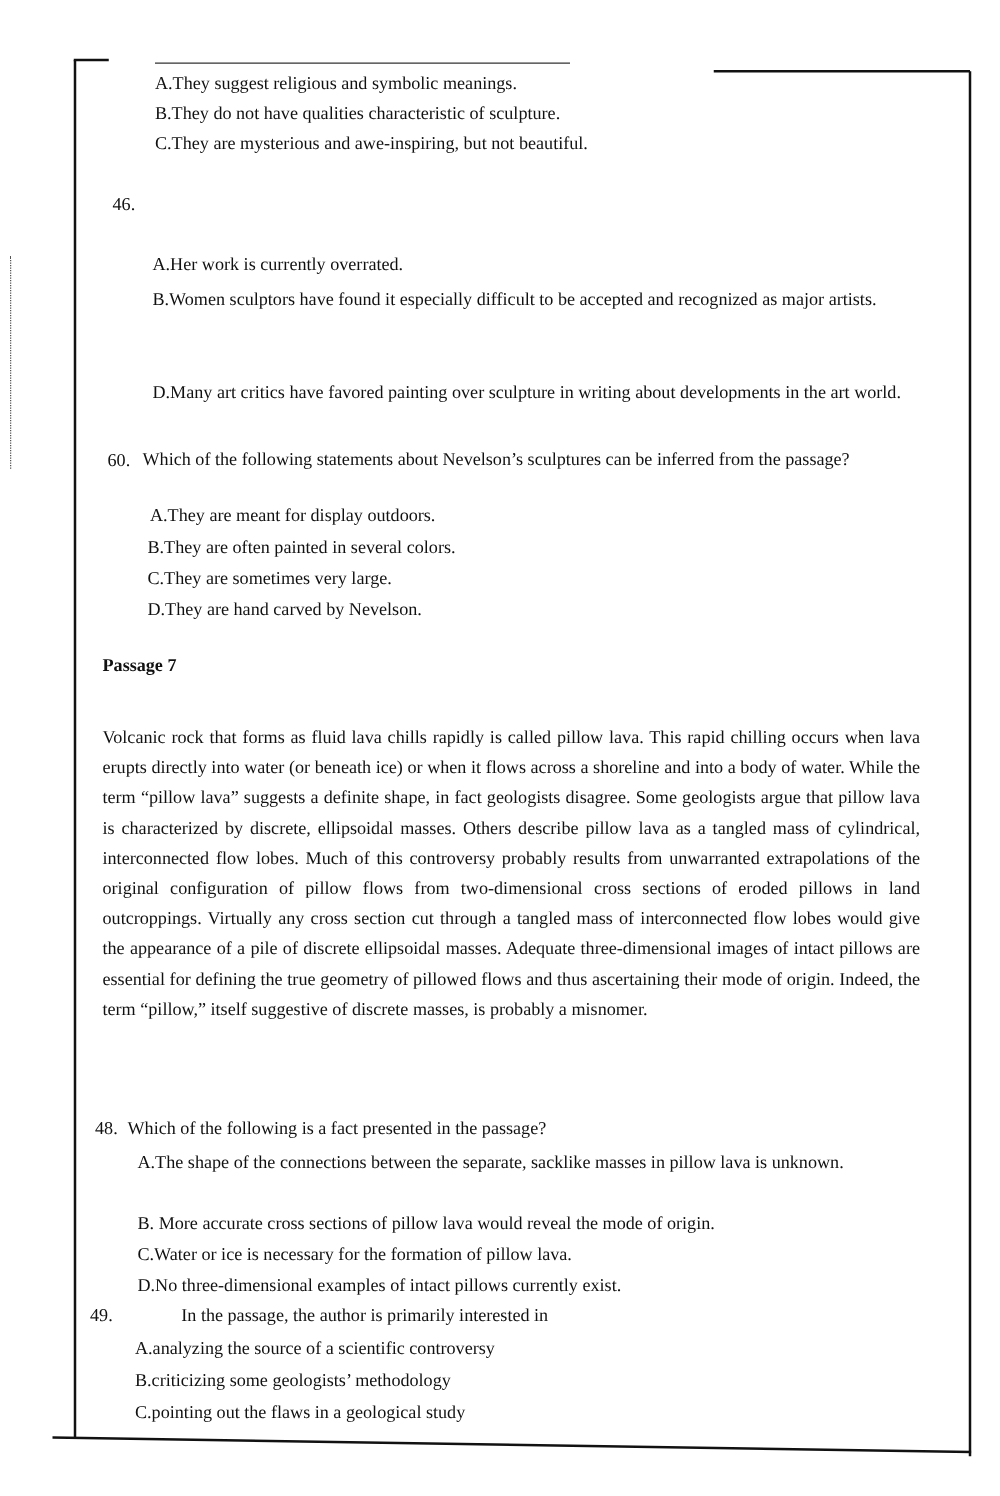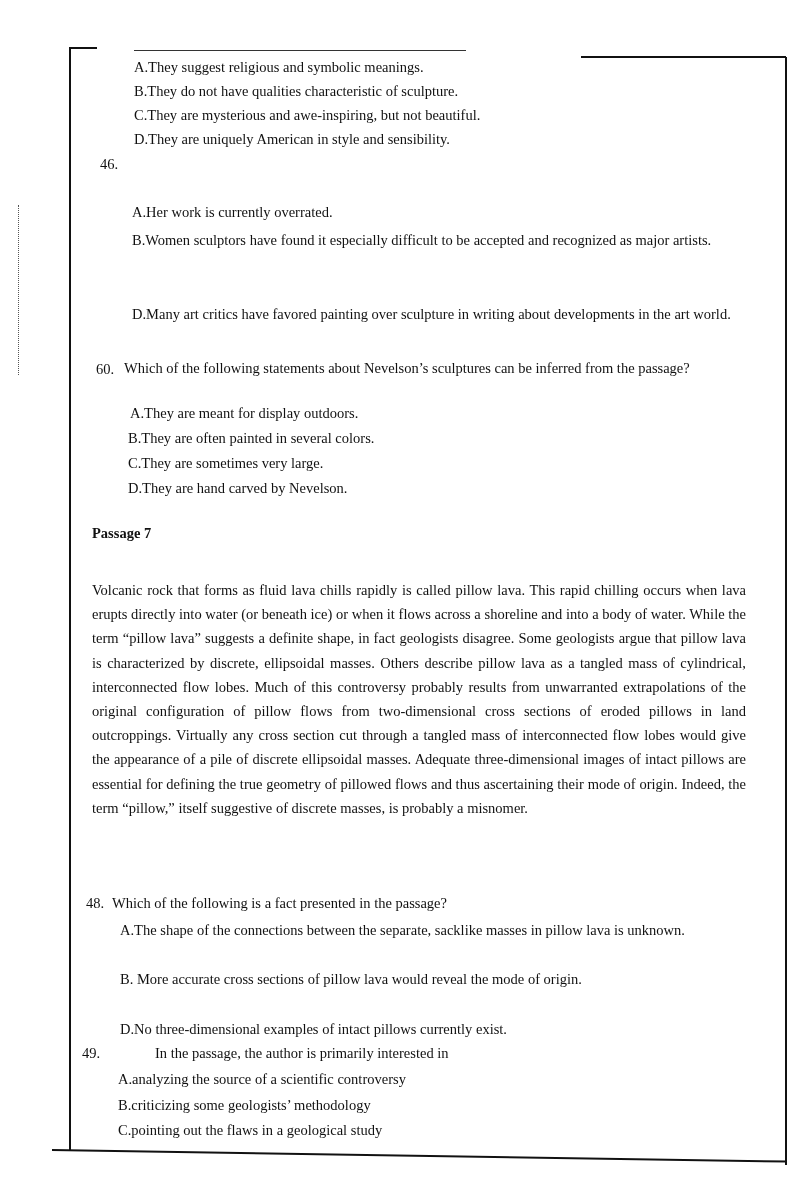--- a/index.html
+++ b/index.html
@@ -1,18 +1,18 @@
 <!DOCTYPE html>
 <html><head>
 <meta charset="utf-8">
 <style>
   html, body { margin: 0; padding: 0; background: #ffffff; }
   body { width: 800px; height: 1197px; position: relative; overflow: hidden;
          font-family: "Liberation Serif", "DejaVu Serif", serif; color: #111; }
-  .page { position: absolute; left: 16px; top: 0; width: 668px; height: 1197px; }
+  .page { position: absolute; left: 6px; top: 0; width: 668px; height: 1197px; }
   .border-l { position: absolute; left: 53px; top: 48px; width: 2px; height: 1102px; background: #111; }
   .border-r { position: absolute; left: 769px; top: 57px; width: 2px; height: 1108px; background: #111; }
   .border-t1 { position: absolute; left: 53px; top: 47px; width: 28px; height: 2px; background: #111; }
   .border-t2 { position: absolute; left: 118px; top: 50px; width: 332px; height: 1px; background: #333; }
   .border-t3 { position: absolute; left: 565px; top: 56px; width: 205px; height: 2px; background: #111; }
   .border-b { position: absolute; left: 36px; top: 1149px; width: 735px; height: 2px; background: #111;
               transform: rotate(0.9deg); transform-origin: left center; }
   .margin-dots { position: absolute; left: 2px; top: 205px; width: 1px; height: 170px;
                  border-left: 1px dotted #555; }
   .line { position: absolute; font-size: 14.5px; line-height: 18px; white-space: nowrap; }
@@ -27,41 +27,41 @@
   <div class="border-r"></div>
   <div class="border-t1"></div>
   <div class="border-t2"></div>
   <div class="border-t3"></div>
   <div class="border-b"></div>
   <div class="margin-dots"></div>
 
   <div class="line" style="left:118px; top:58px;">A.They suggest religious and symbolic meanings.</div>
   <div class="line" style="left:118px; top:82px;">B.They do not have qualities characteristic of sculpture.</div>
   <div class="line" style="left:118px; top:106px;">C.They are mysterious and awe-inspiring, but not beautiful.</div>
-  <div class="line" style="left:118px; top:130px;">D.They are uniquely American in style and sensibility.</div>
 
   <div class="line" style="left:84px; top:155px;">46.</div>
   <div class="line" style="left:116px; top:203px;">A.Her work is currently overrated.</div>
   <div class="justify" style="left:116px; top:228px; width:624px;">B.Women sculptors have found it especially difficult to be accepted and recognized as major artists.</div>
   <div class="justify" style="left:116px; top:302px; width:624px;">D.Many art critics have favored painting over sculpture in writing about developments in the art world.</div>
 
   <div class="line" style="left:80px; top:360px;">60.</div>
   <div class="justify" style="left:108px; top:356px; width:630px;">Which of the following statements about Nevelson’s sculptures can be inferred from the passage?</div>
   <div class="line" style="left:114px; top:404px;">A.They are meant for display outdoors.</div>
   <div class="line" style="left:112px; top:429px;">B.They are often painted in several colors.</div>
   <div class="line" style="left:112px; top:454px;">C.They are sometimes very large.</div>
   <div class="line" style="left:112px; top:479px;">D.They are hand carved by Nevelson.</div>
 
   <div class="line bold" style="left:76px; top:524px;">Passage 7</div>
   <div class="justify" style="left:76px; top:578px; width:654px; line-height:24.2px;">Volcanic rock that forms as fluid lava chills rapidly is called pillow lava. This rapid chilling occurs when lava erupts directly into water (or beneath ice) or when it flows across a shoreline and into a body of water. While the term “pillow lava” suggests a definite shape, in fact geologists disagree. Some geologists argue that pillow lava is characterized by discrete, ellipsoidal masses. Others describe pillow lava as a tangled mass of cylindrical, interconnected flow lobes. Much of this controversy probably results from unwarranted extrapolations of the original configuration of pillow flows from two-dimensional cross sections of eroded pillows in land outcroppings. Virtually any cross section cut through a tangled mass of interconnected flow lobes would give the appearance of a pile of discrete ellipsoidal masses. Adequate three-dimensional images of intact pillows are essential for defining the true geometry of pillowed flows and thus ascertaining their mode of origin. Indeed, the term “pillow,” itself suggestive of discrete masses, is probably a misnomer.</div>
 
   <div class="line" style="left:70px; top:894px;">48.</div>
   <div class="line" style="left:96px; top:894px;">Which of the following is a fact presented in the passage?</div>
   <div class="justify" style="left:104px; top:918px; width:620px;">A.The shape of the connections between the separate, sacklike masses in pillow lava is unknown.</div>
   <div class="line" style="left:104px; top:970px;">B. More accurate cross sections of pillow lava would reveal the mode of origin.</div>
+  <div class="line" style="left:104px; top:995px;">C.Water or ice is necessary for the formation of pillow lava.</div>
   <div class="line" style="left:104px; top:1020px;">D.No three-dimensional examples of intact pillows currently exist.</div>
 
   <div class="line" style="left:66px; top:1044px;">49.</div>
   <div class="line" style="left:96px; top:1044px;margin-left:43px;">In the passage, the author is primarily interested in</div>
   <div class="line" style="left:102px; top:1070px;">A.analyzing the source of a scientific controversy</div>
   <div class="line" style="left:102px; top:1096px;">B.criticizing some geologists’ methodology</div>
   <div class="line" style="left:102px; top:1121px;">C.pointing out the flaws in a geological study</div>
 </div>
 
 </body></html>

